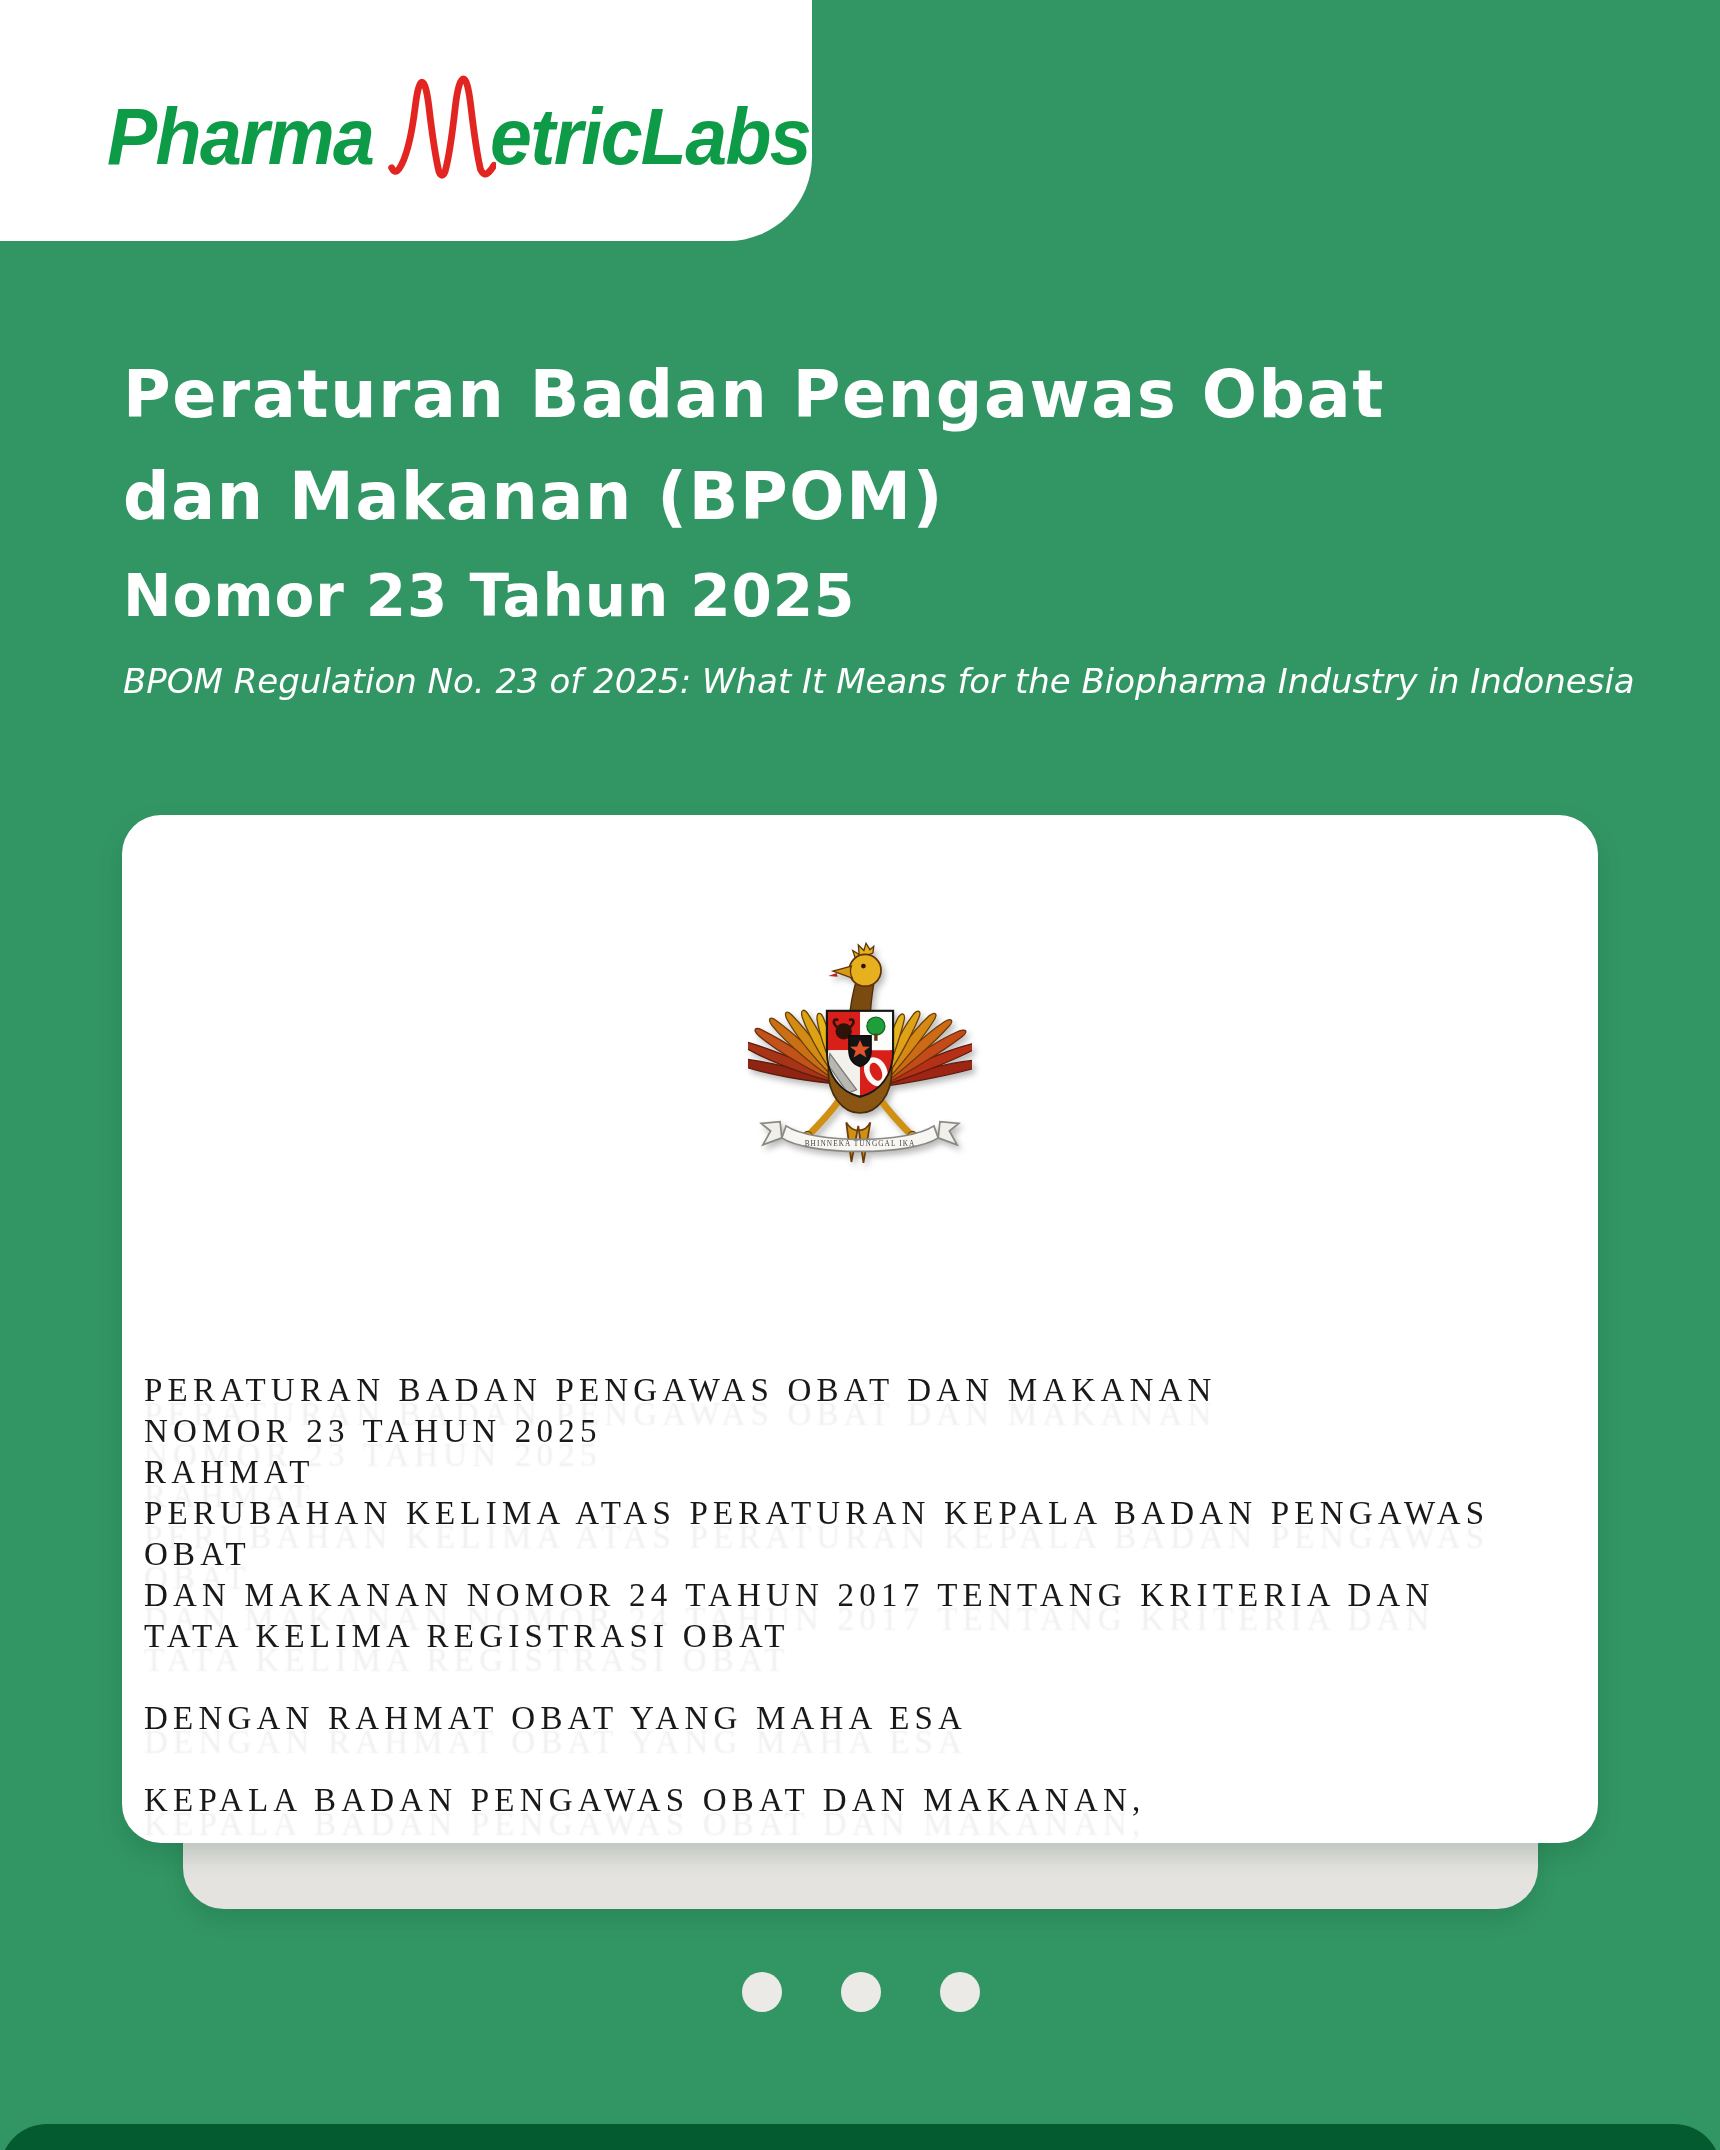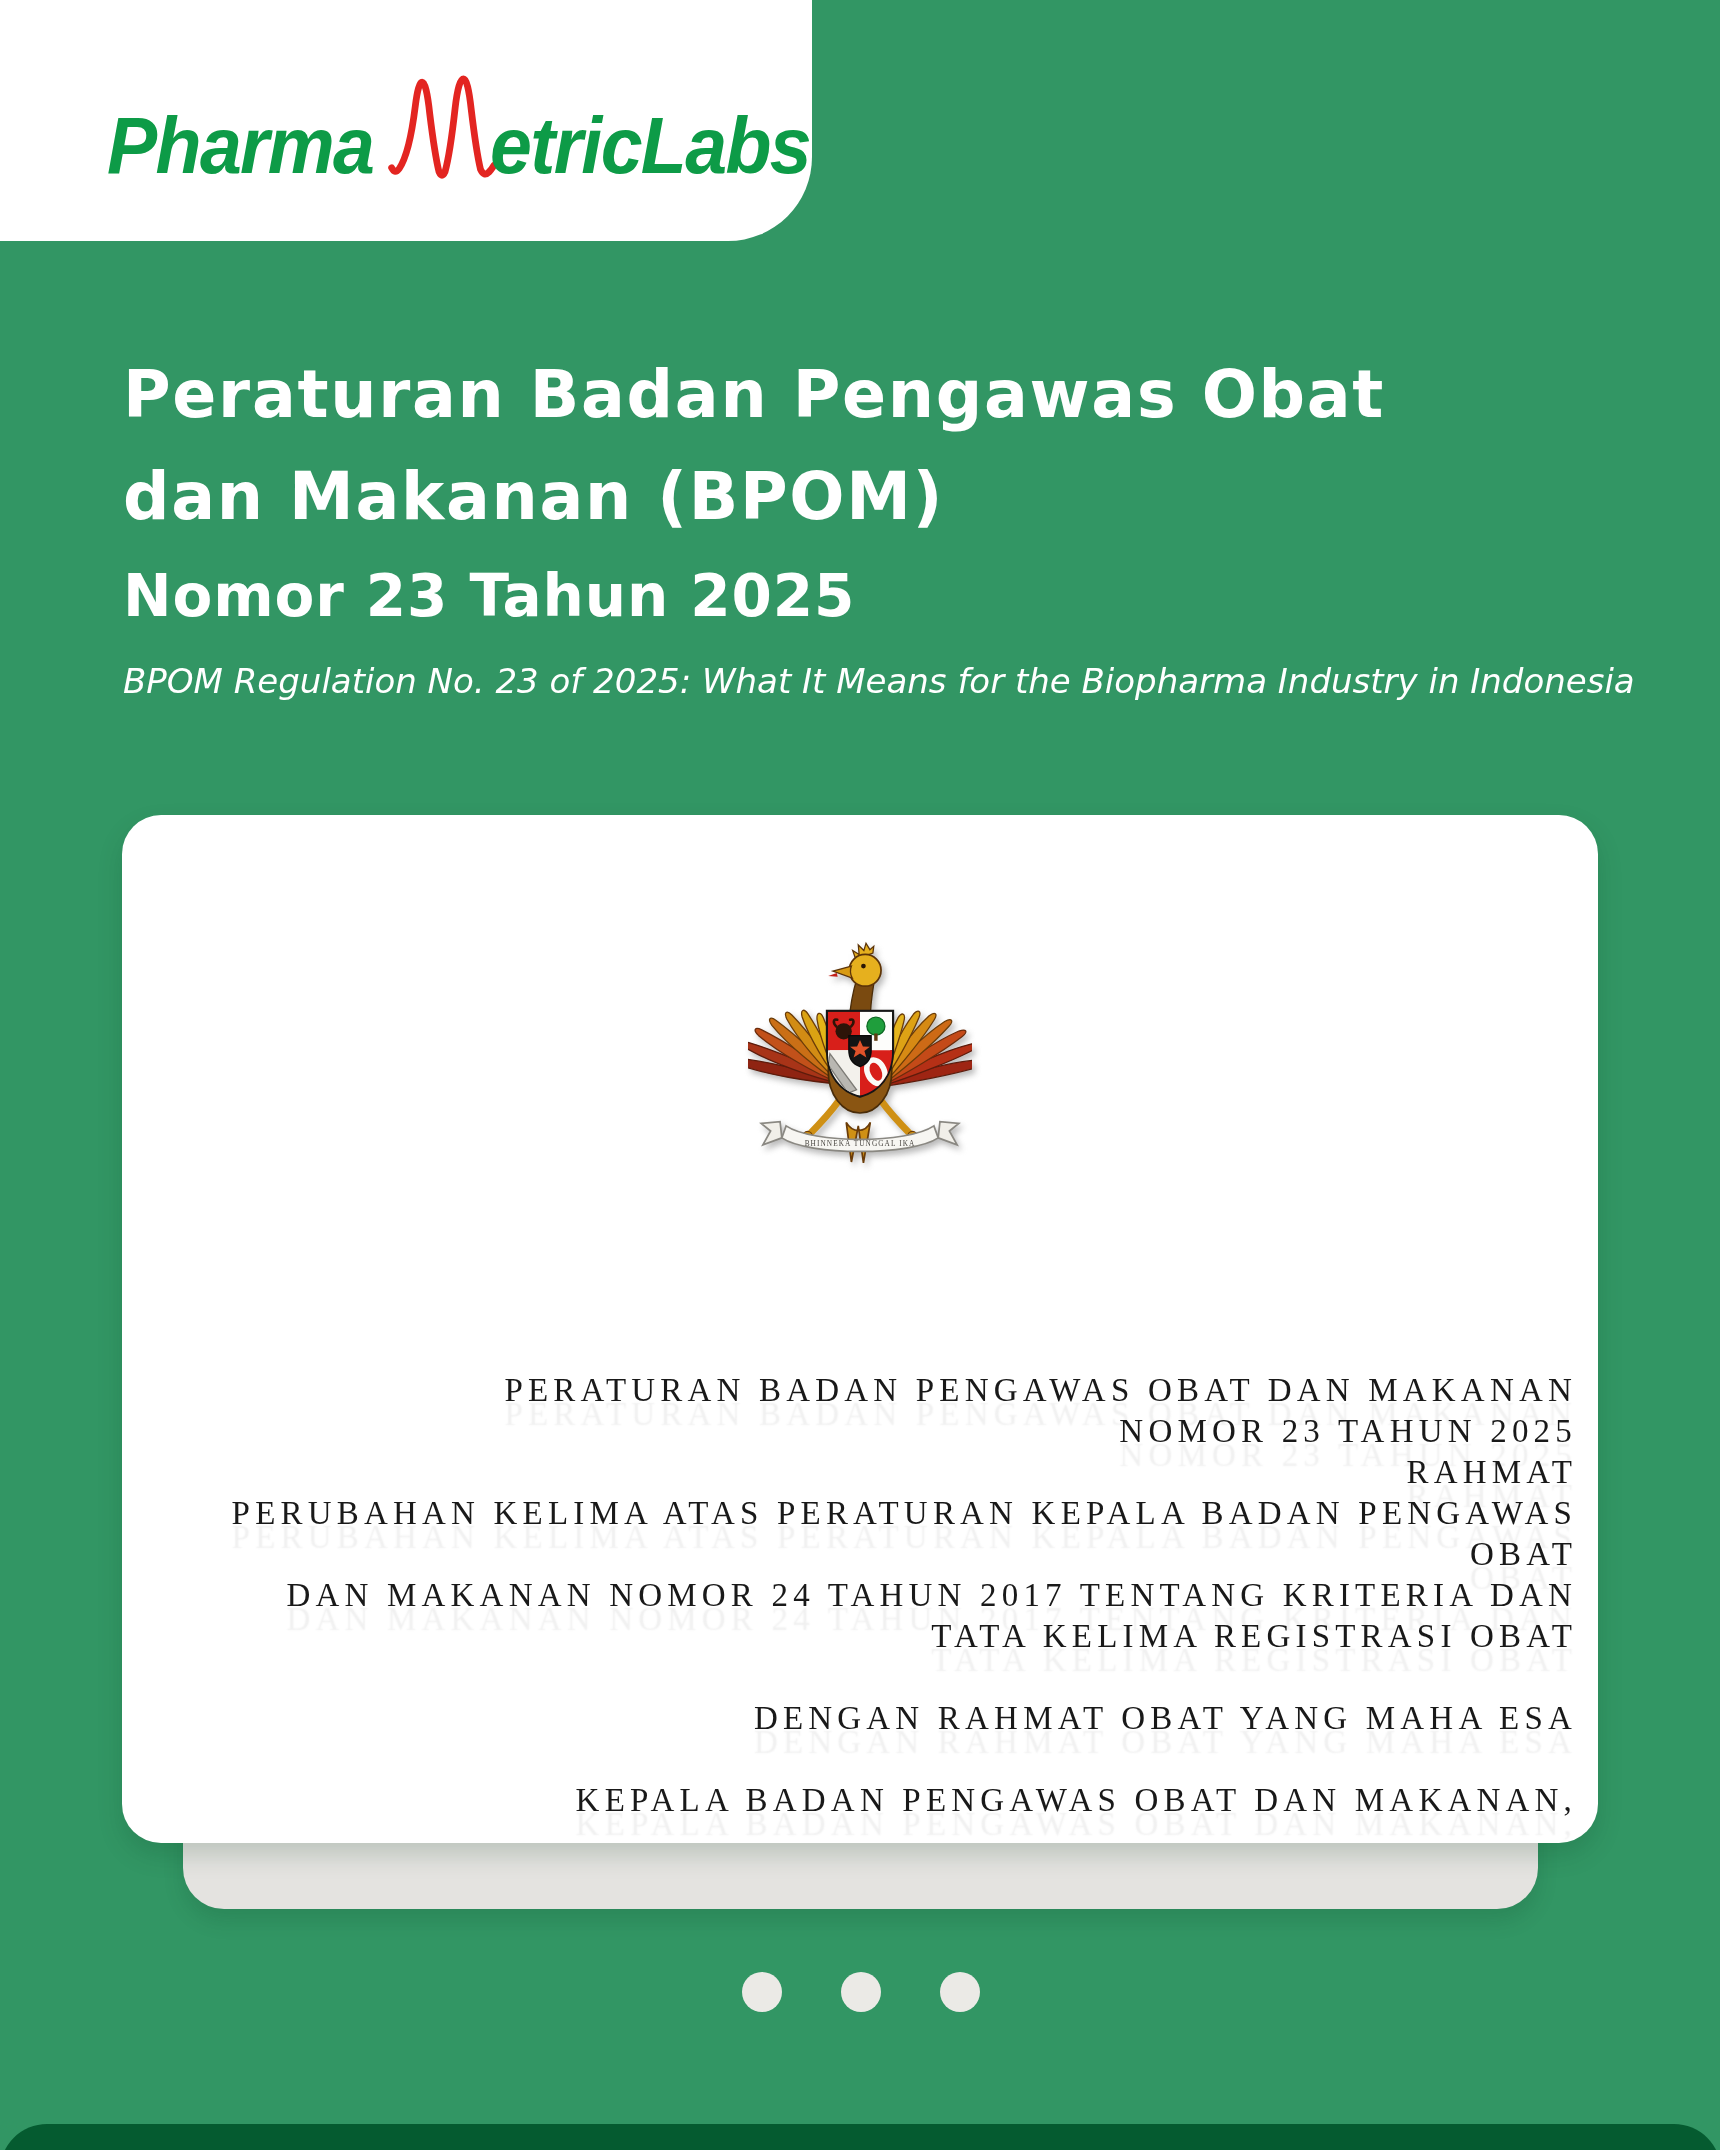--- a/index.html
+++ b/index.html
@@ -13,21 +13,21 @@
 
   
   .header-box{
     position:absolute;left:0;top:0;
     width:812px;height:241px;
     background:#ffffff;
     border-radius:0 0 84px 0;
   }
   .logo{
     position:absolute;left:107px;top:67px;
-    display:flex;align-items:center;
+    display:flex;align-items:flex-start;
     white-space:nowrap;
   }
   .logo .logo-txt{
     font-family:"Liberation Sans",sans-serif;
     font-style:italic;font-weight:bold;
     font-size:80px;line-height:1;
     color:#0d9b47;
     margin-top:30px;
     letter-spacing:-1.7px;
     transform:scaleX(.94);transform-origin:left top;
@@ -68,21 +68,21 @@
     box-shadow:0 12px 24px rgba(10,60,35,.18);
     z-index:2;
   }
   .emblem{
     position:absolute;left:748px;top:899px;
     width:224px;height:275px;z-index:3;
     filter:drop-shadow(3.9px 4.7px 3px rgba(100,100,100,.45));
   }
   .doc-text{
     position:absolute;left:144px;top:1370px;width:1433px;z-index:3;
-    text-align:right;
+    text-align:left;
     font-family:"Liberation Serif","DejaVu Serif",serif;
     font-size:33px;line-height:41px;letter-spacing:5.2px;
     color:#191919;
   }
   .doc-text p{margin:0;text-shadow:0 24px 1.7px rgba(110,110,110,.10);}
   .doc-text p.blank{height:41px;text-shadow:none;}
 
   
   .dots{
     position:absolute;left:0;top:1972px;width:1721px;z-index:2;

